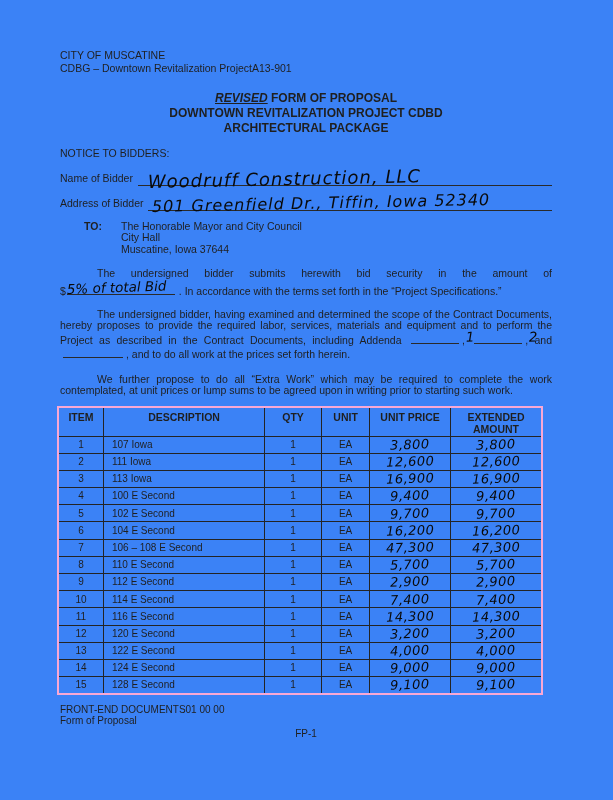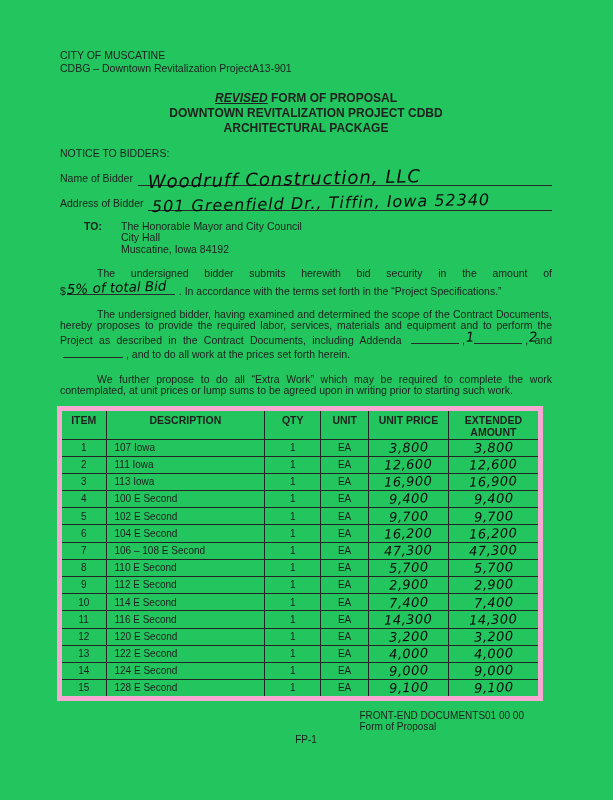--- a/index.html
+++ b/index.html
@@ -1,21 +1,21 @@
 <!DOCTYPE html>
 <html><head>
 <meta charset="utf-8">
 <style>
   html,body { margin:0; padding:0; background:#ffffff; }
   .page {
     position:relative;
     width:613px; height:800px;
     box-sizing:border-box;
     padding:50px 61px 0 60px;
-    background:#22c55e;
+    background:#3b82f6;
     color:#1f1f1f;
     font-family:"Liberation Sans", sans-serif;
     font-size:10.5px;
     line-height:11.5px;
     overflow:hidden;
   }
   .hdr-line1 { font-size:10.5px; }
   .hdr-line2 { display:flex; justify-content:flex-start; margin-top:1px; }
   .hdr-num { margin-right:44px; }
   .title-block { text-align:center; margin-top:17px; font-weight:bold; font-size:12px; line-height:15px; }
@@ -38,34 +38,34 @@
   .bid-p2 { margin-top:2px; height:15px; }
   .blank { display:inline-block; border-bottom:1px solid #2a2a2a; position:relative; vertical-align:baseline; }
   .bid-blank { width:108px; height:12px; margin:0 4px 0 1px; }
   .hw-mid { position:absolute; bottom:-2px; left:0px; font-size:13.5px; transform:rotate(-2deg); transform-origin:left bottom; }
   .scope { margin-top:12px; }
   .addenda-blank { width:48px; height:11px; text-align:center; margin:0 3px; }
   .addenda-blank .hw-mid { left:18px; }
   .extra { margin-top:13px; }
   table.bid { border-collapse:collapse; margin-top:9px; margin-left:-3px; width:486px; }
   table.bid th, table.bid td { border:1px solid #242424; }
-  table.bid { border:5px solid #f9a8d4; }
+  table.bid { border:2px solid #f9a8d4; }
   th.h { font-size:10.5px; font-weight:bold; text-align:center; vertical-align:top; padding:3px 2px 1px 2px; line-height:12px; }
   td.c { font-size:10px; height:16.2px; padding:0 0 0 2px; }
   .col-item  { width:42px; }
   .col-desc  { width:168px; }
   .col-qty   { width:56px; }
   .col-unit  { width:46px; }
   .col-price { width:80px; }
   .col-ext   { width:90px; }
   td.ctr { text-align:center; padding:0; }
   td.desc { padding-left:8px; }
   td.hwcell { text-align:center; padding:0; overflow:visible; }
   .hw-num { display:inline-block; font-size:13px; line-height:13px; letter-spacing:0.5px; transform:rotate(-2deg); }
-  .footer { display:flex; justify-content:flex-end; margin-top:9px; font-size:10px; line-height:11px; }
+  .footer { display:flex; justify-content:flex-start; margin-top:9px; font-size:10px; line-height:11px; }
   .footer-right { margin-right:28px; }
   .footer-center { text-align:center; font-size:10px; margin-top:2px; }
 </style>
 </head>
 <body>
 
 <div class="page">
 
   <div class="hdr-line1">CITY OF MUSCATINE</div>
   <div class="hdr-line2">
@@ -92,21 +92,21 @@
     <span class="field-line">
         <span class="hw hw-big hw-addr">501 Greenfield Dr., Tiffin, Iowa  52340</span>
       </span>
   </div>
 
   <div class="to-row">
     <span class="to-label">TO:</span>
     <div class="to-lines">
       <div>The Honorable Mayor and City Council</div>
       <div>City Hall</div>
-      <div>Muscatine, Iowa 84192</div>
+      <div>Muscatine, Iowa 37644</div>
     </div>
   </div>
 
   <div class="bid-p1">The undersigned bidder submits herewith bid security in the amount of</div>
   <div class="bid-p2">
     <span>$</span><span class="blank bid-blank"><span class="hw hw-mid">5% of total Bid</span></span><span>. In accordance with the terms set forth in the “Project Specifications.”</span>
   </div>
 
   <div class="para indent scope">
     <span>The undersigned bidder, having examined and determined the scope of the Contract Documents, hereby proposes to provide the required labor, services, materials and equipment and to perform the Project as described in the Contract Documents, including Addenda</span>

